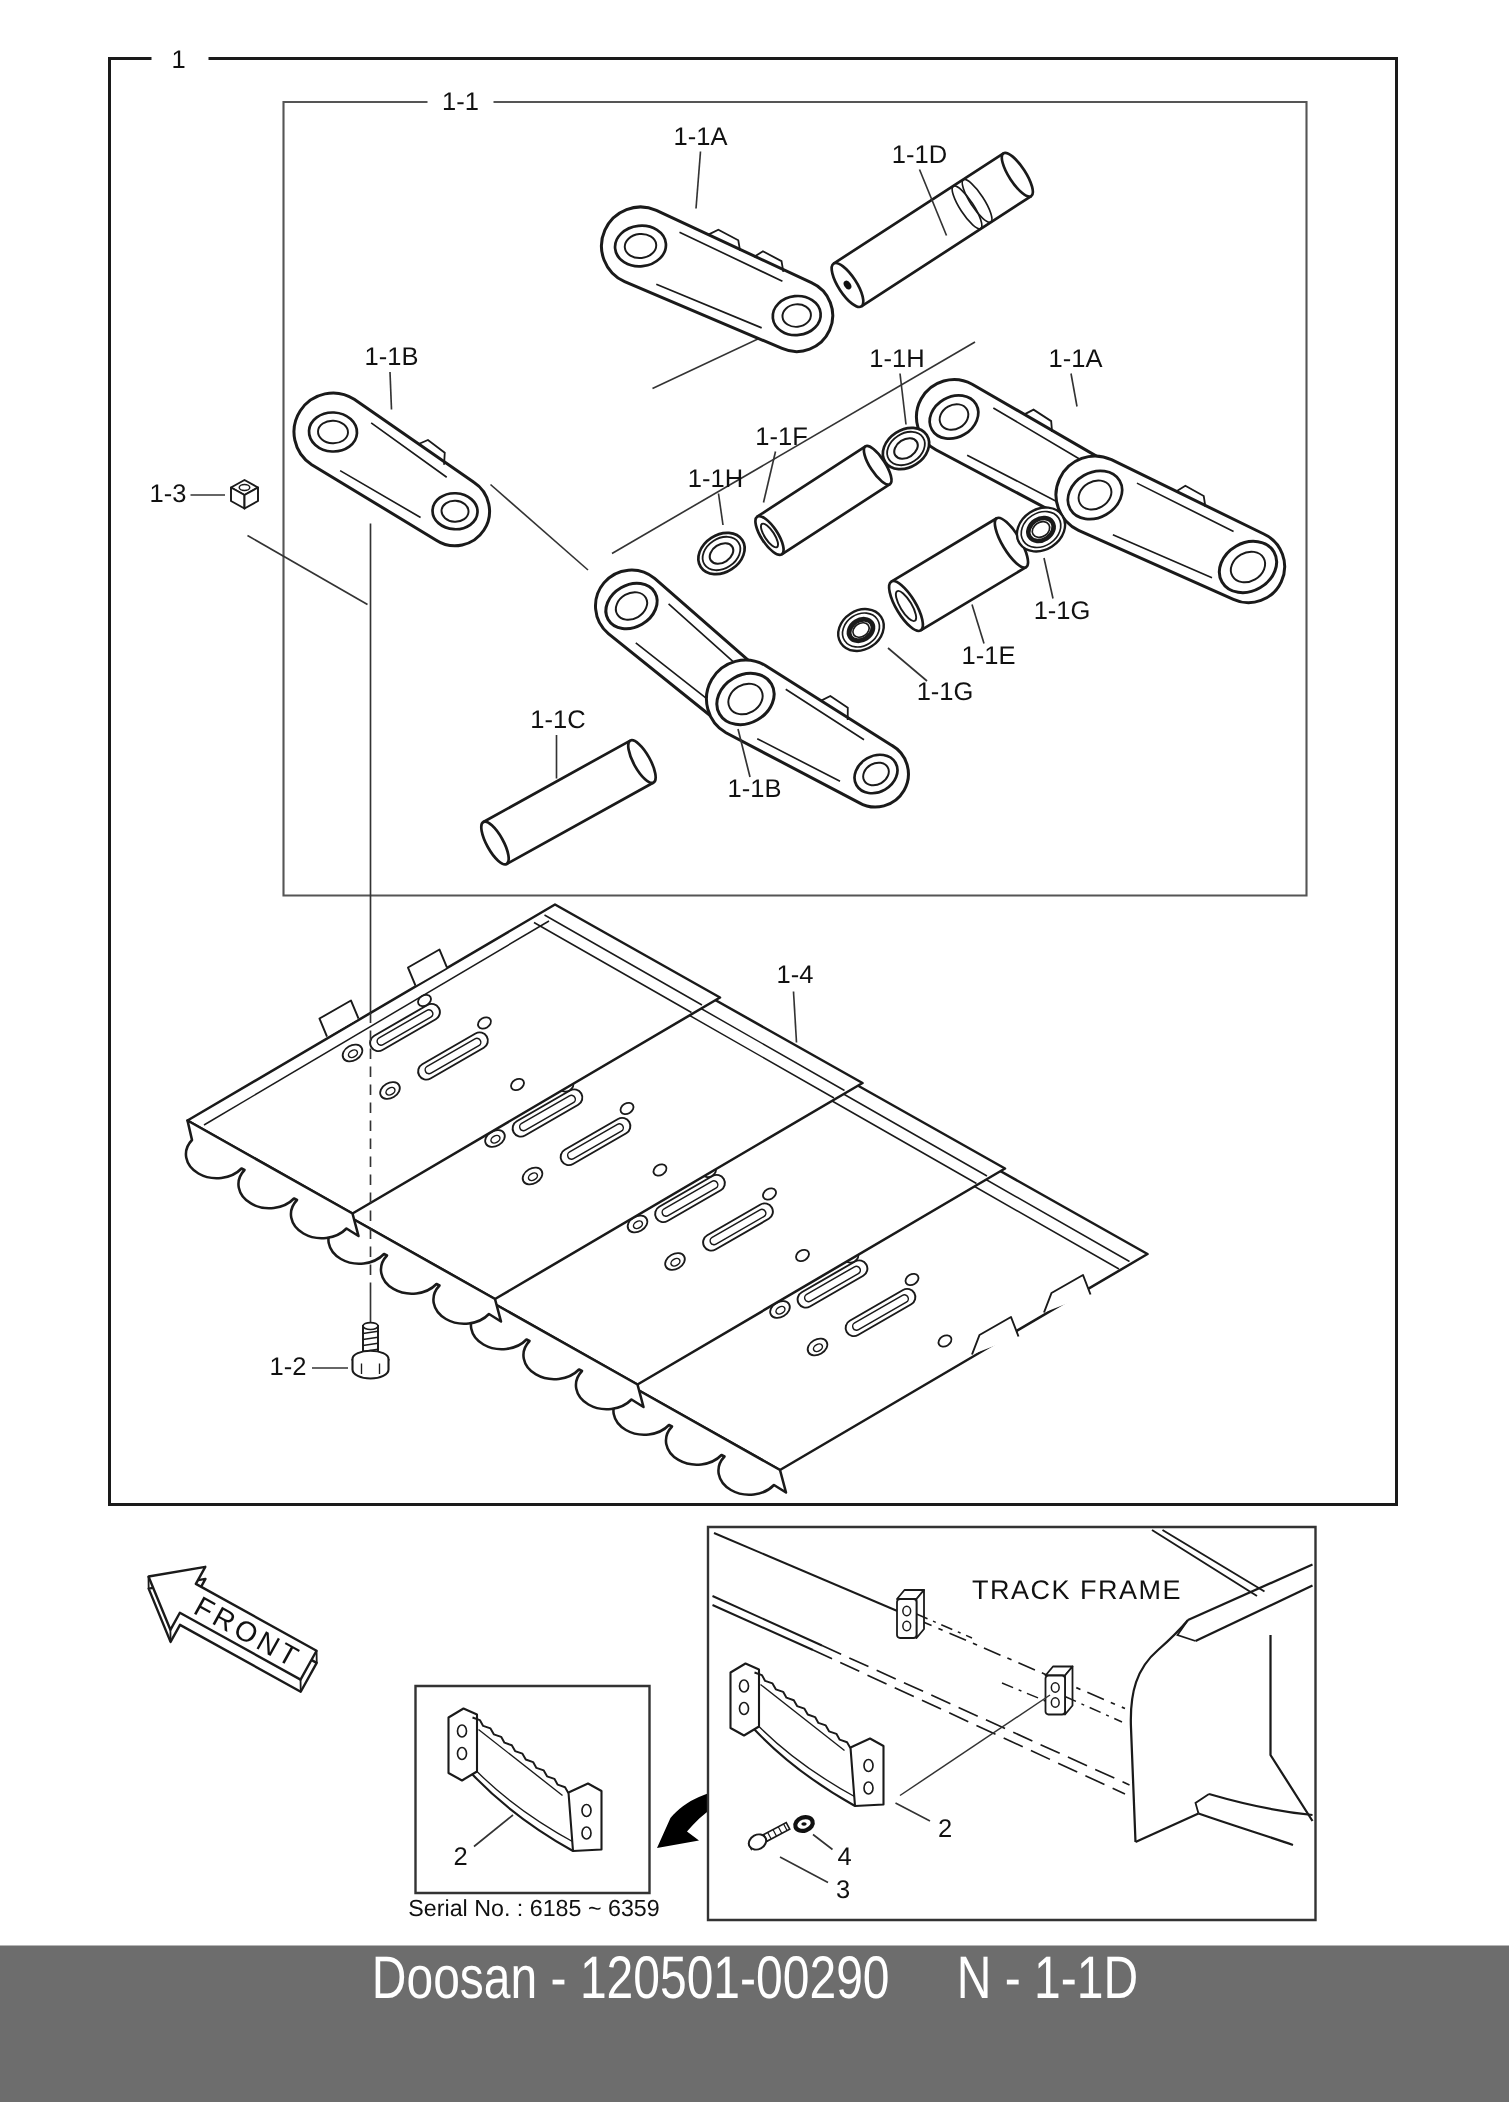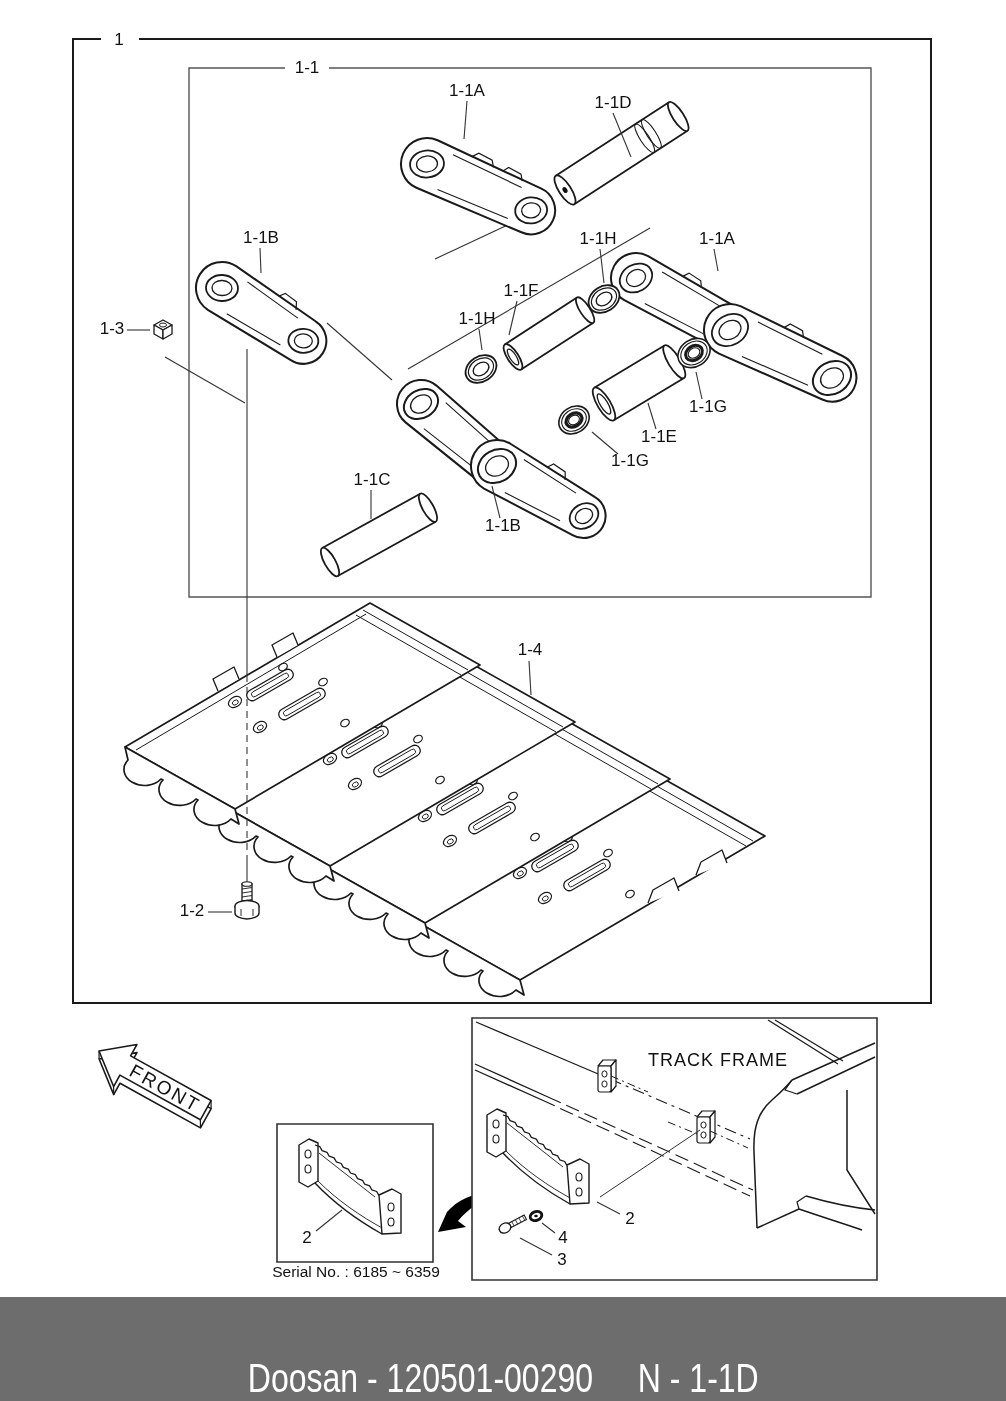--- a/index.html
+++ b/index.html
@@ -5,21 +5,21 @@
   html,body{margin:0;padding:0;background:#fff;}
   .page{position:relative;width:1006px;height:1401px;background:#fff;overflow:hidden;
         font-family:"Liberation Sans",sans-serif;}
   svg{position:absolute;left:0;top:0;}
   svg text{font-family:"Liberation Sans",sans-serif;fill:#111;}
   .callout{font-size:17px;}
   .title-text{font-size:18px;letter-spacing:1px;}
   .serial-text{font-size:15.5px;}
   .front-text{font-size:19px;letter-spacing:2.5px;}
   .footer{position:absolute;left:0;top:1297px;width:1006px;height:104px;background:#6d6d6d;
-          display:flex;align-items:flex-end;justify-content:center;}
+          display:flex;align-items:flex-start;justify-content:center;}
   .footer-inner{display:flex;gap:56px;color:#fff;font-size:40px;transform:scaleX(0.8);
                 white-space:nowrap;}
   path,line,rect,ellipse,circle,polyline{vector-effect:non-scaling-stroke;}
 </style>
 </head>
 <body>
 
 <div class="page">
 <svg width="1006" height="1297" viewBox="0 0 1006 1297">
 

